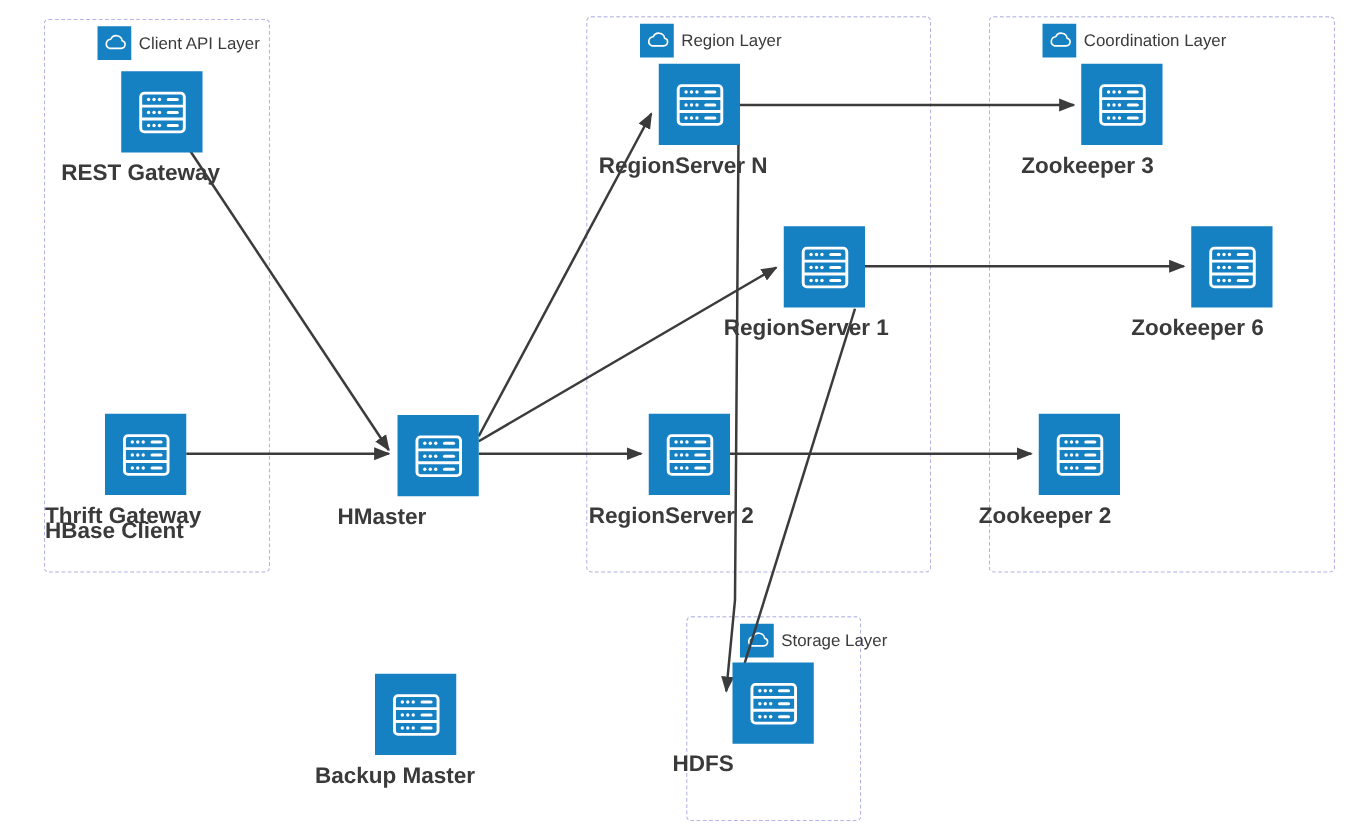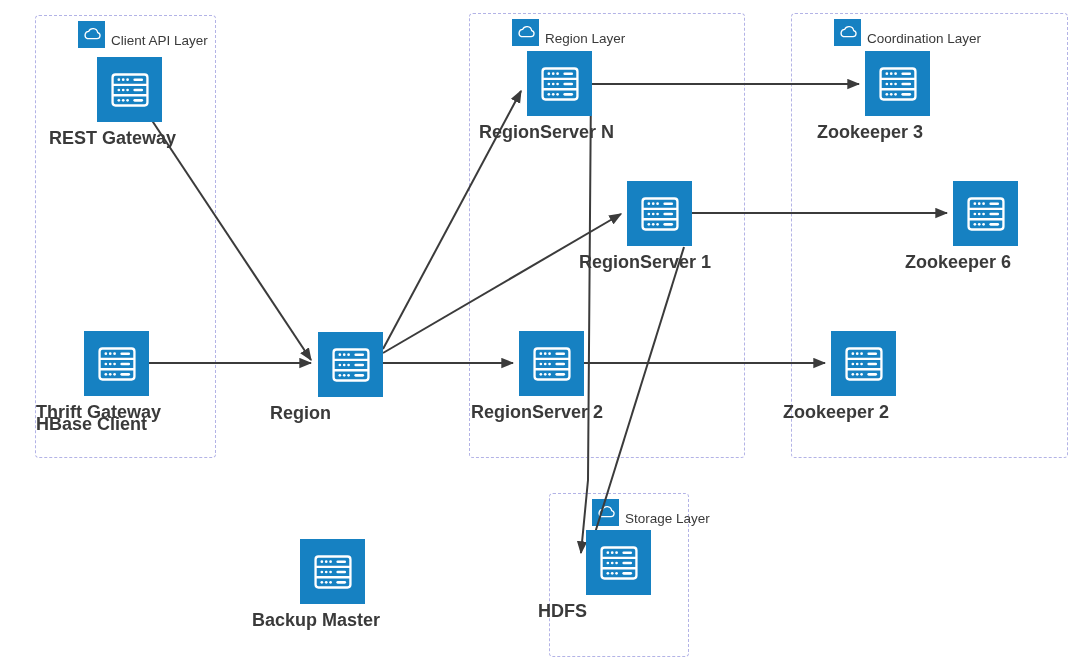--- a/index.html
+++ b/index.html
@@ -18,21 +18,21 @@
     position: absolute;
     border: 1px dashed var(--group-border, #b3b3e6);
     border-radius: 4px;
     z-index: 1;
     background: transparent;
   }
   .group-header {
     position: absolute;
     left: 2px; top: 5px;
     display: flex;
-    align-items: flex-end;
+    align-items: center;
     gap: 6px;
     z-index: 2;
     white-space: nowrap;
     padding-left: 40px;
   }
   .cloud-badge {
     width: 27px; height: 27px;
     background: var(--node-fill, #1681c2);
     display: flex; align-items: center; justify-content: center;
     flex: 0 0 auto;
@@ -144,21 +144,21 @@
             <use href="#cloud-glyph"></use>
           </svg>
         </span>
       <span class="group-label">Storage Layer</span>
     </div>
   </div>
 
   <div class="node-label" style="left:49px;top:128px">REST Gateway</div>
   <div class="node-label" style="left:36px;top:414px">HBase Client</div>
   <div class="node-label" style="left:36px;top:402px">Thrift Gateway</div>
-  <div class="node-label" style="left:270px;top:403px">Region</div>
+  <div class="node-label" style="left:270px;top:403px">HMaster</div>
   <div class="node-label" style="left:252px;top:610px">Backup Master</div>
   <div class="node-label" style="left:479px;top:122px">RegionServer N</div>
   <div class="node-label" style="left:579px;top:252px">RegionServer 1</div>
   <div class="node-label" style="left:471px;top:402px">RegionServer 2</div>
   <div class="node-label" style="left:817px;top:122px">Zookeeper 3</div>
   <div class="node-label" style="left:905px;top:252px">Zookeeper 6</div>
   <div class="node-label" style="left:783px;top:402px">Zookeeper 2</div>
   <div class="node-label" style="left:538px;top:601px">HDFS</div>
 
   <svg id="edges" width="1076" height="665">

